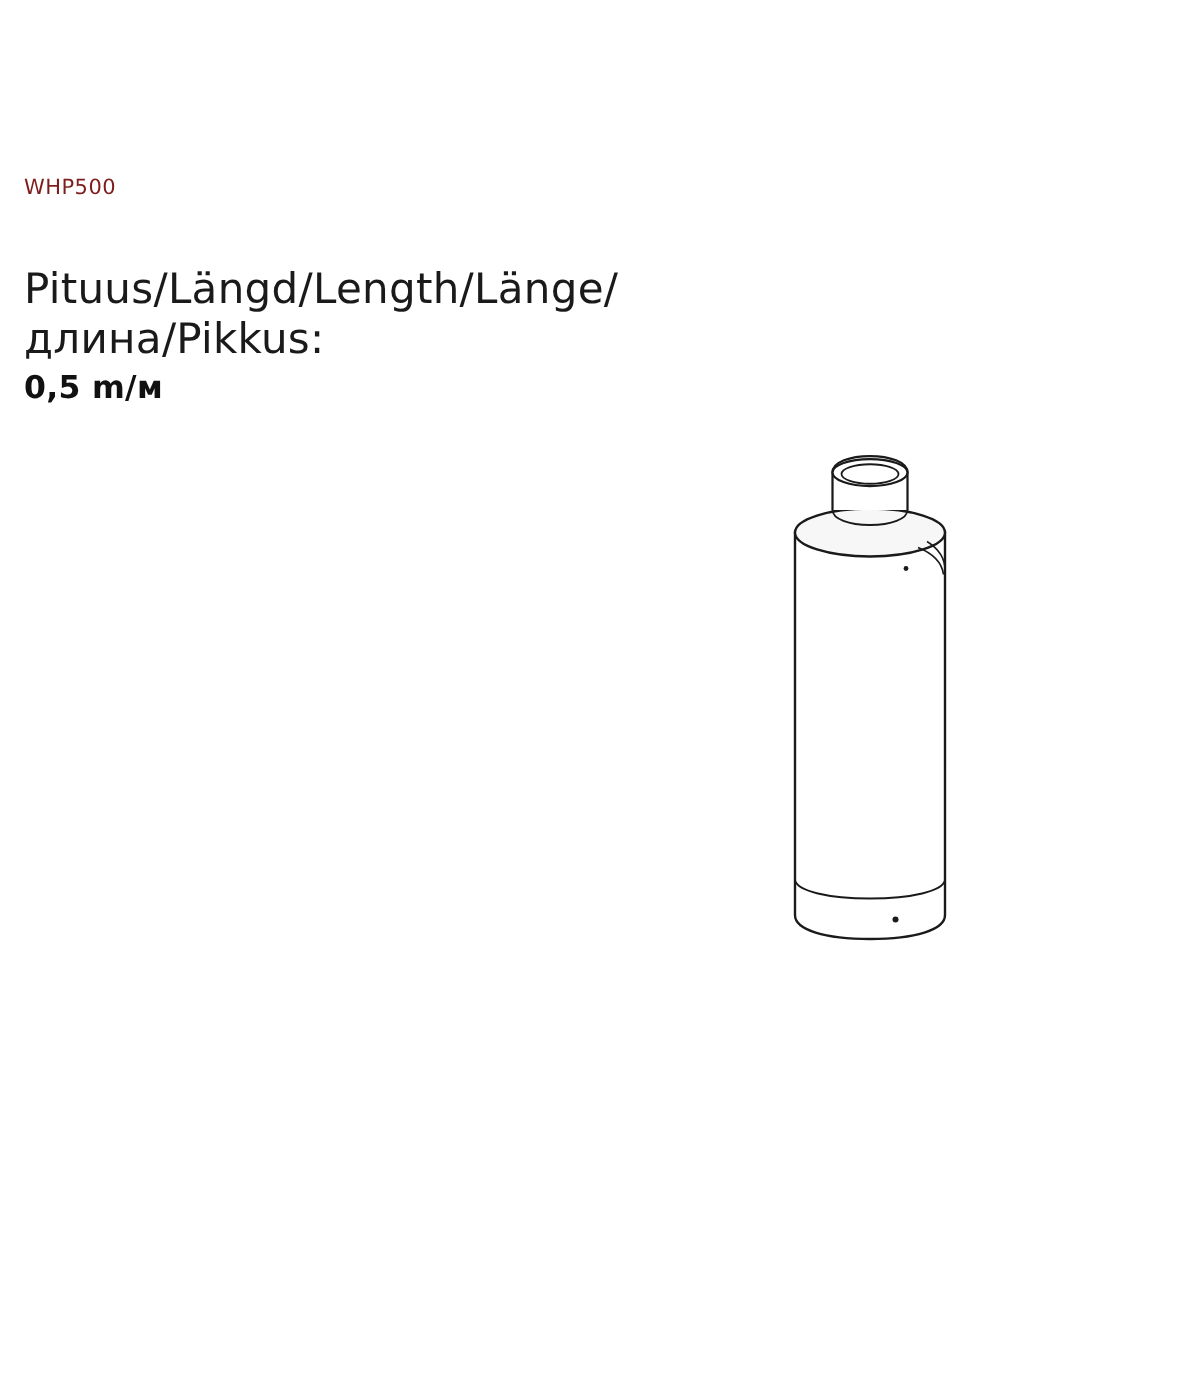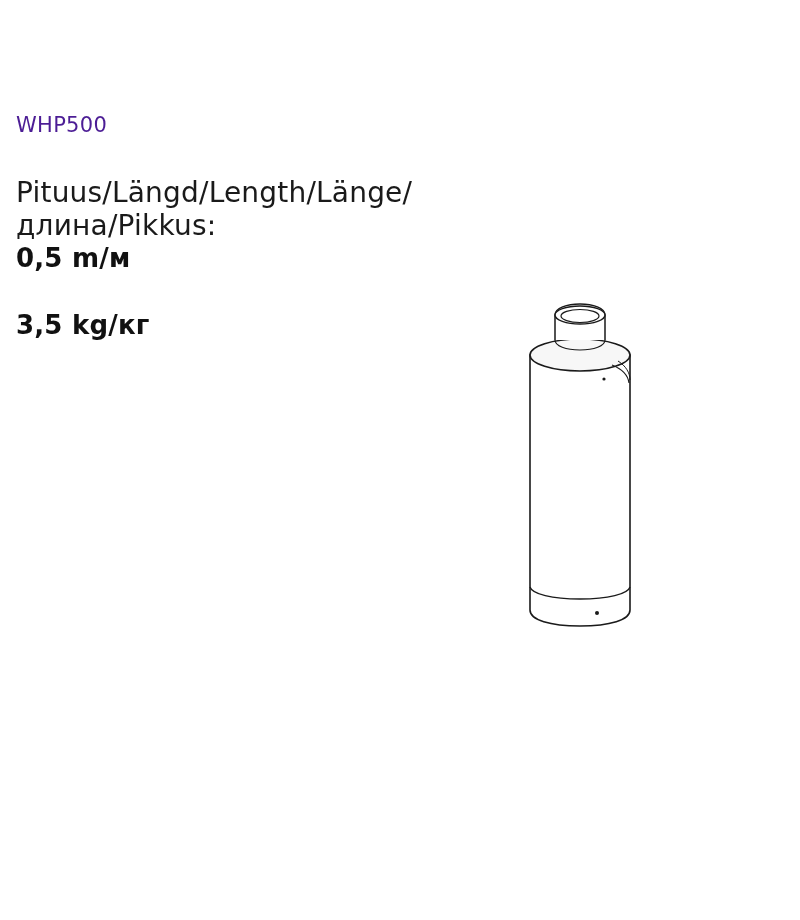--- a/index.html
+++ b/index.html
@@ -20,38 +20,38 @@
     width: 800px;
     height: 920px;
   }
   .spec-block {
     position: absolute;
     left: 16px;
     top: 110px;
     width: 430px;
   }
   .product-code {
-    font-size: 21px;
+    font-size: 14px;
     line-height: 30px;
     letter-spacing: 0.3px;
-    color: #4c1d95;
+    color: #7f1d1d;
     margin-bottom: 36px;
   }
   .spec-group {
     margin-bottom: 34px;
   }
   .spec-label {
     font-size: 28px;
     line-height: 33px;
     letter-spacing: 0.2px;
     color: #1a1a1a;
     white-space: pre-line;
   }
   .spec-value {
-    font-size: 26px;
+    font-size: 21px;
     line-height: 33px;
     font-weight: bold;
     letter-spacing: 0.2px;
     color: #111111;
   }
   .illustration {
     position: absolute;
     left: 500px;
     top: 295px;
     width: 200px;
@@ -73,21 +73,20 @@
     <div class="spec-group">
       <div class="spec-label">Pituus/Längd/Length/Länge/
 длина/Pikkus:</div>
       <div class="spec-value">0,5 m/м</div>
     </div>
 
     <div class="spec-group">
     </div>
 
     <div class="spec-group">
-      <div class="spec-value">3,5 kg/кг</div>
     </div>
 
   </div>
 
   <div class="illustration">
     <svg width="200" height="360" viewBox="0 0 200 360" xmlns="http://www.w3.org/2000/svg">
 
       <path d="M 30 60 L 30 315 C 30 325, 50 331, 80 331 C 110 331, 130 325, 130 315 L 130 60 Z" fill="#ffffff" stroke="#1a1a1a" stroke-width="1.6"></path>
 
       <ellipse cx="80" cy="60" rx="50" ry="16" fill="#f7f7f7" stroke="#1a1a1a" stroke-width="1.6"></ellipse>

